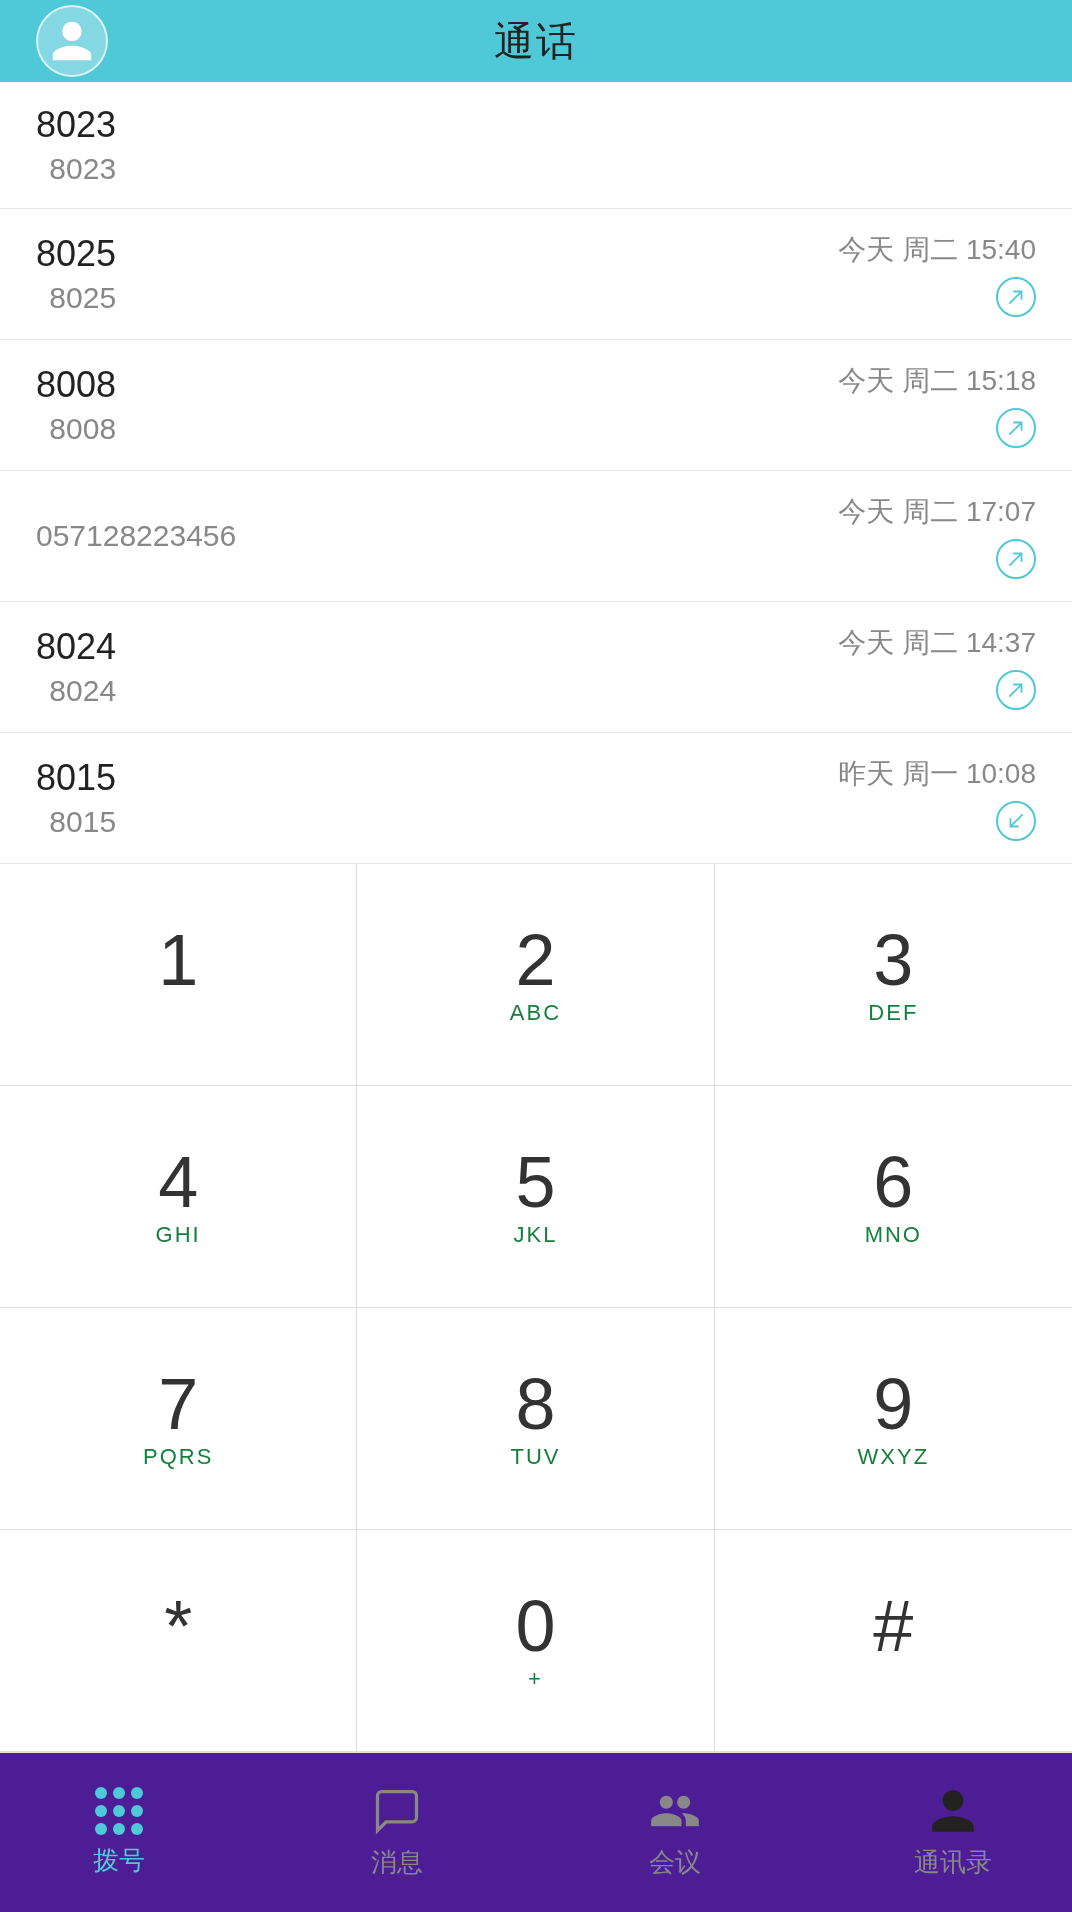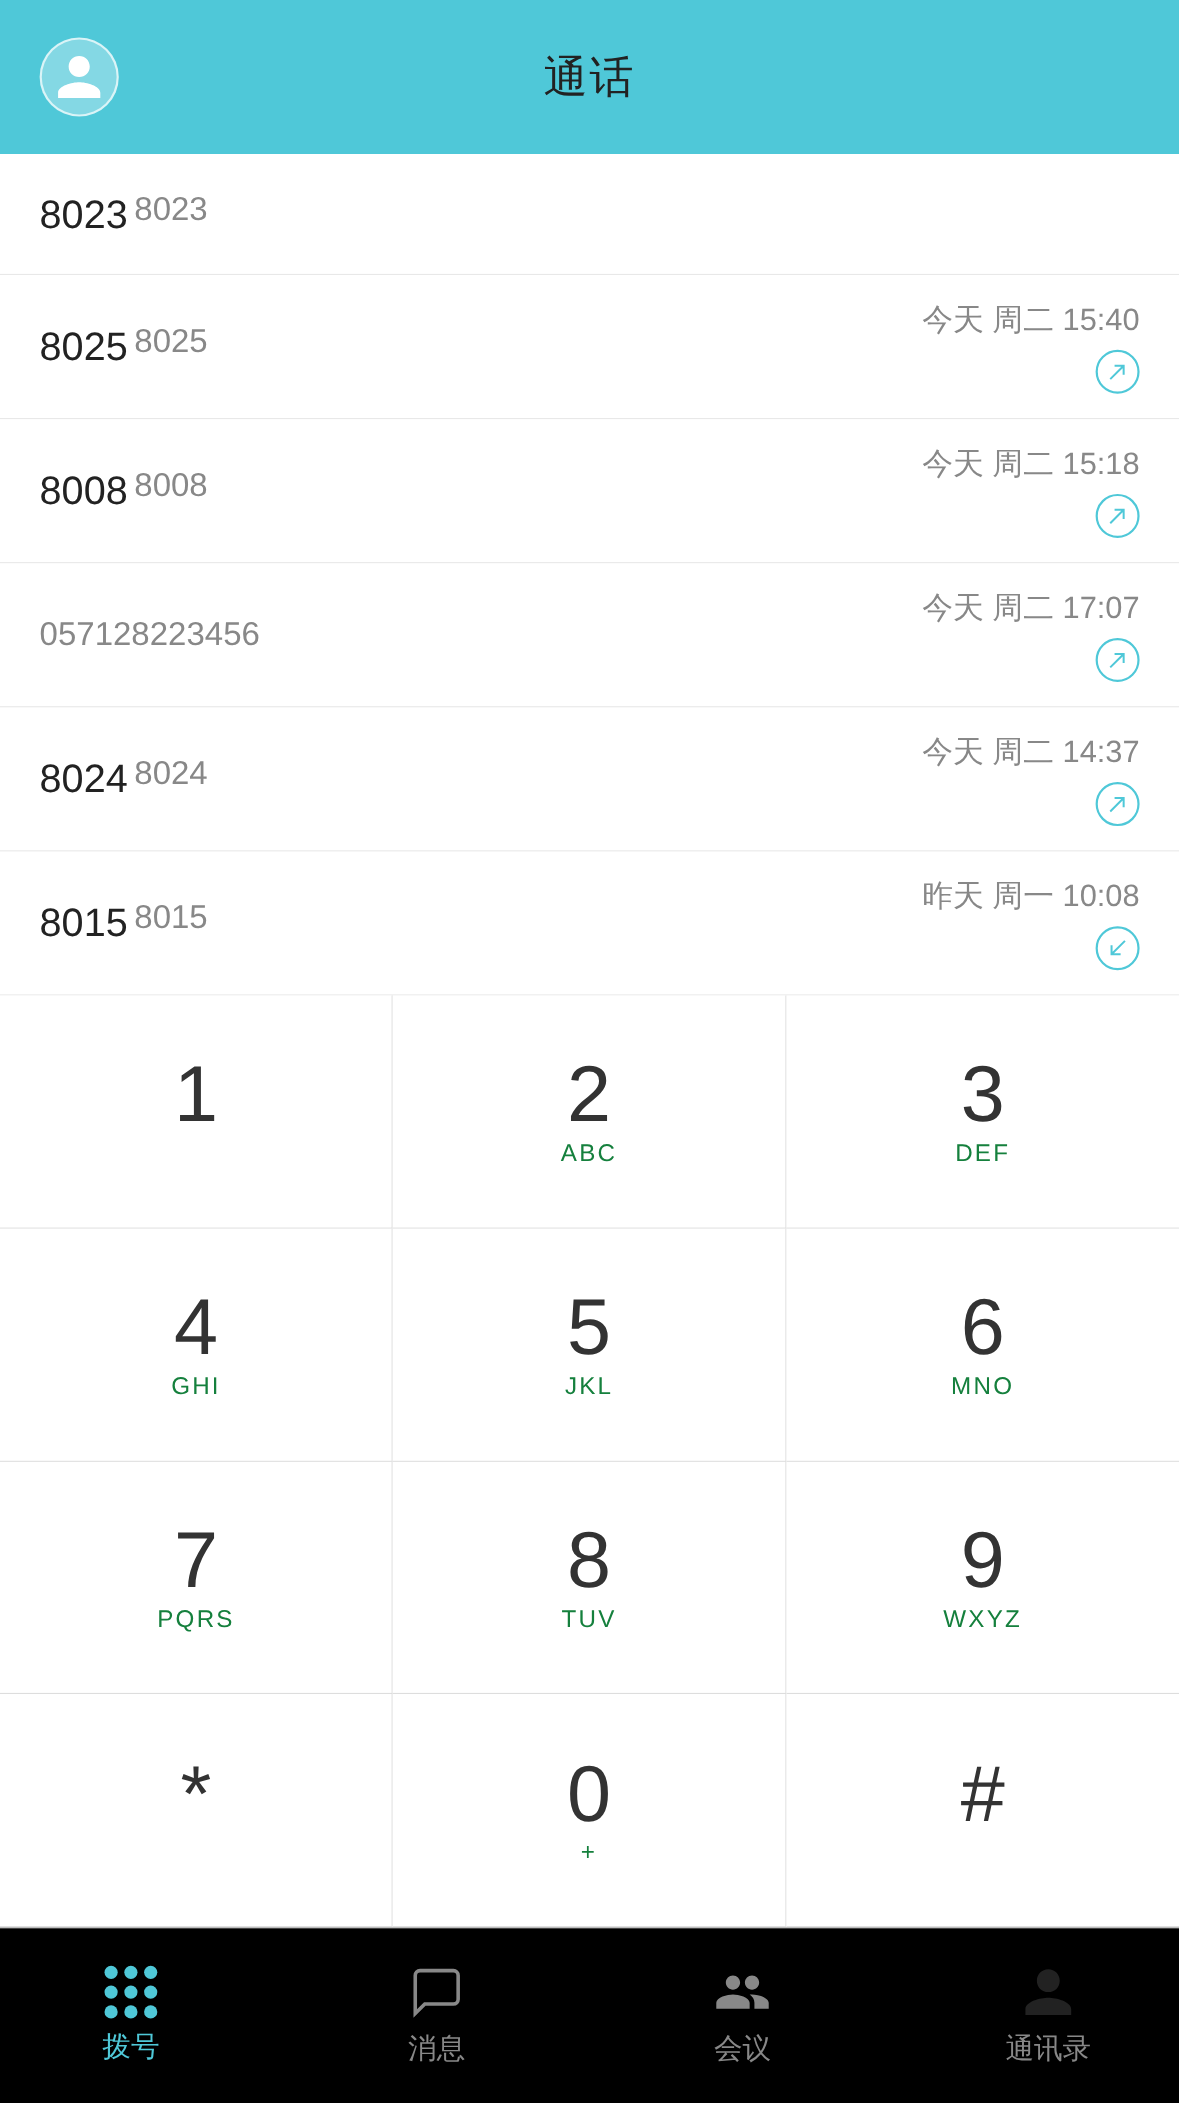--- a/index.html
+++ b/index.html
@@ -15,21 +15,21 @@
       background: #f5f5f5;
       font-family: -apple-system, 'PingFang SC', 'Helvetica Neue', sans-serif;
       overflow: hidden;
       display: flex;
       flex-direction: column;
     }
 
     
     .header {
       background: #4fc8d8;
-      height: 140px;
+      height: 82px;
       display: flex;
       align-items: center;
       justify-content: center;
       position: relative;
       flex-shrink: 0;
     }
 
     .header-avatar {
       position: absolute;
       left: 36px;
@@ -66,22 +66,23 @@
       display: flex;
       align-items: center;
       justify-content: space-between;
       padding: 22px 36px;
       border-bottom: 1px solid #e8e8e8;
       min-height: 110px;
     }
 
     .call-item-left {
       display: flex;
-      flex-direction: row;
+      flex-direction: column;
       gap: 6px;
+      align-items: flex-end;
     }
 
     .call-name {
       font-size: 36px;
       font-weight: 500;
       color: #222;
     }
 
     .call-number {
       font-size: 30px;
@@ -142,21 +143,21 @@
       font-size: 22px;
       color: #15803d;
       letter-spacing: 2px;
       margin-top: 4px;
       min-height: 26px;
     }
 
     
     .bottom-nav {
       height: 160px;
-      background: #000000;
+      background: #4c1d95;
       border-top: 1px solid #e0e0e0;
       display: flex;
       flex-shrink: 0;
       gap: 40px;
     }
 
     .nav-item {
       flex: 1;
       display: flex;
       flex-direction: column;

